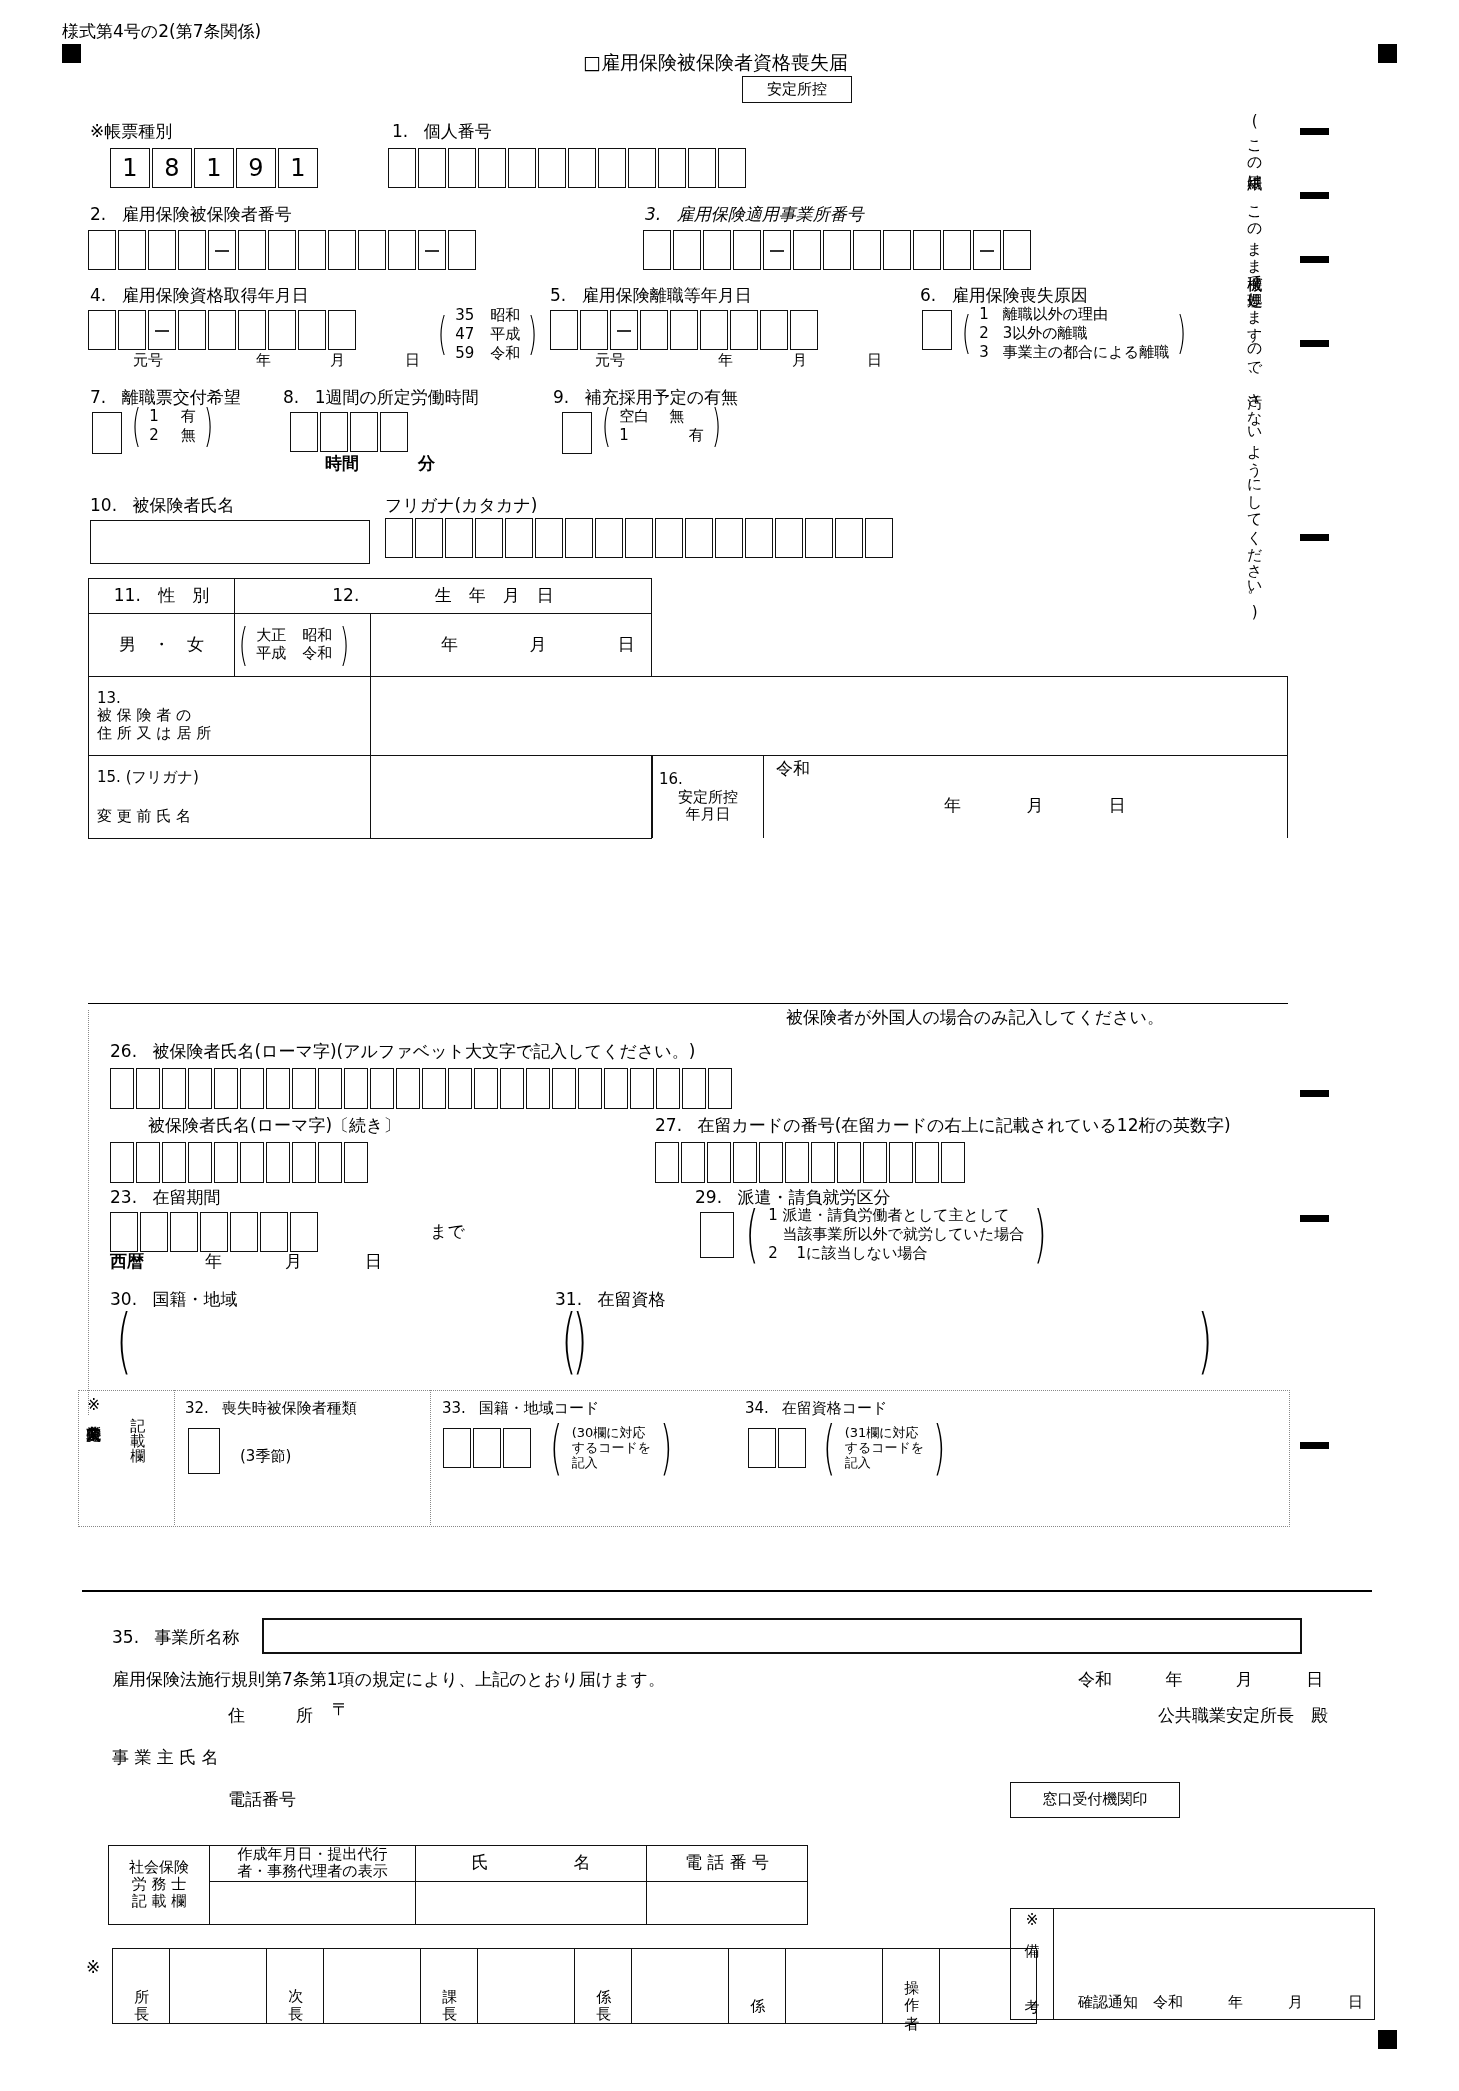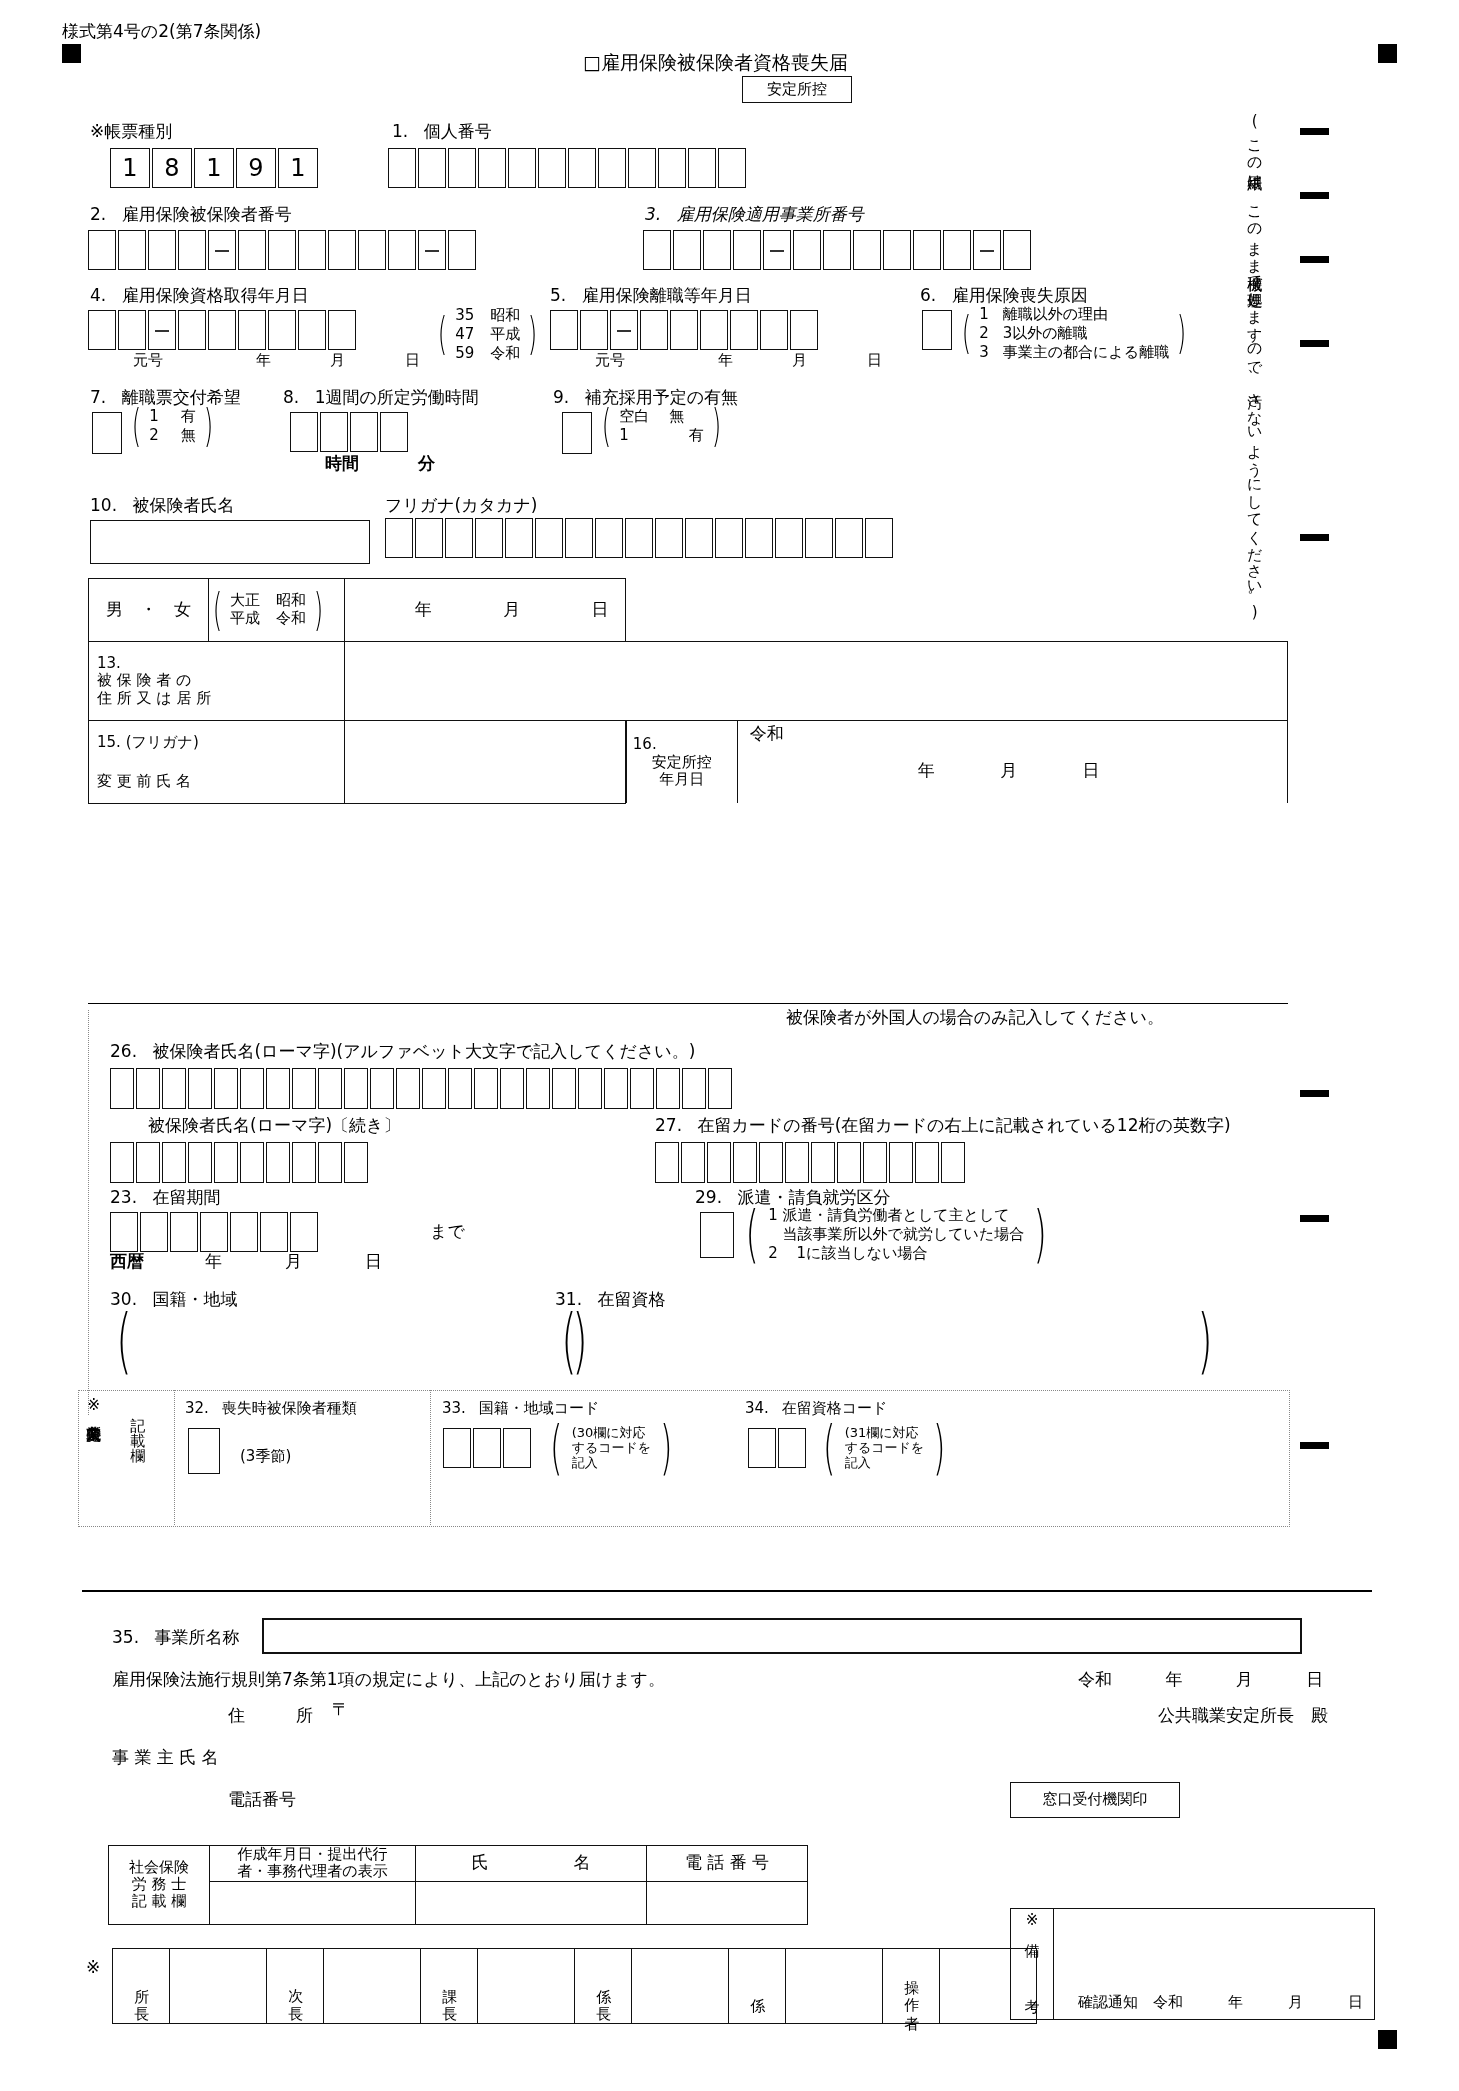--- a/index.html
+++ b/index.html
@@ -289,20 +289,35 @@
       <div class="cell tall"></div>
       <div class="cell tall"></div>
       <div class="cell tall"></div>
       <div class="cell tall"></div>
       <div class="cell tall"></div>
       <div class="cell tall"></div>
     </div>
 
   <table class="grid abs" style="left:88px;top:578px;width:1200px;">
     <tbody>
+        <tr>
+      <td style="width:145px;height:34px;">
+        <div class="t ctr">
+          <span>11.</span>
+          <span style="margin-left:12px">性　別</span>
+        </div>
+      </td>
+      <td style="width:415px;" colspan="2">
+        <div class="t ctr">
+          <span>12.</span>
+          <span style="margin-left:70px">生　年　月　日</span>
+        </div>
+      </td>
+      <td style="border:none;"></td>
+    </tr>
     <tr>
       <td style="height:62px;">
         <div class="t ctr">男　・　女</div>
       </td>
       <td style="width:135px;">
         <div class="brace" style="justify-content:center;">
           <span class="bl">(</span>
           <span class="inner t-sm">
             <div><span>大正</span><span style="margin-left:16px">昭和</span></div>
             <div><span>平成</span><span style="margin-left:16px">令和</span></div>

